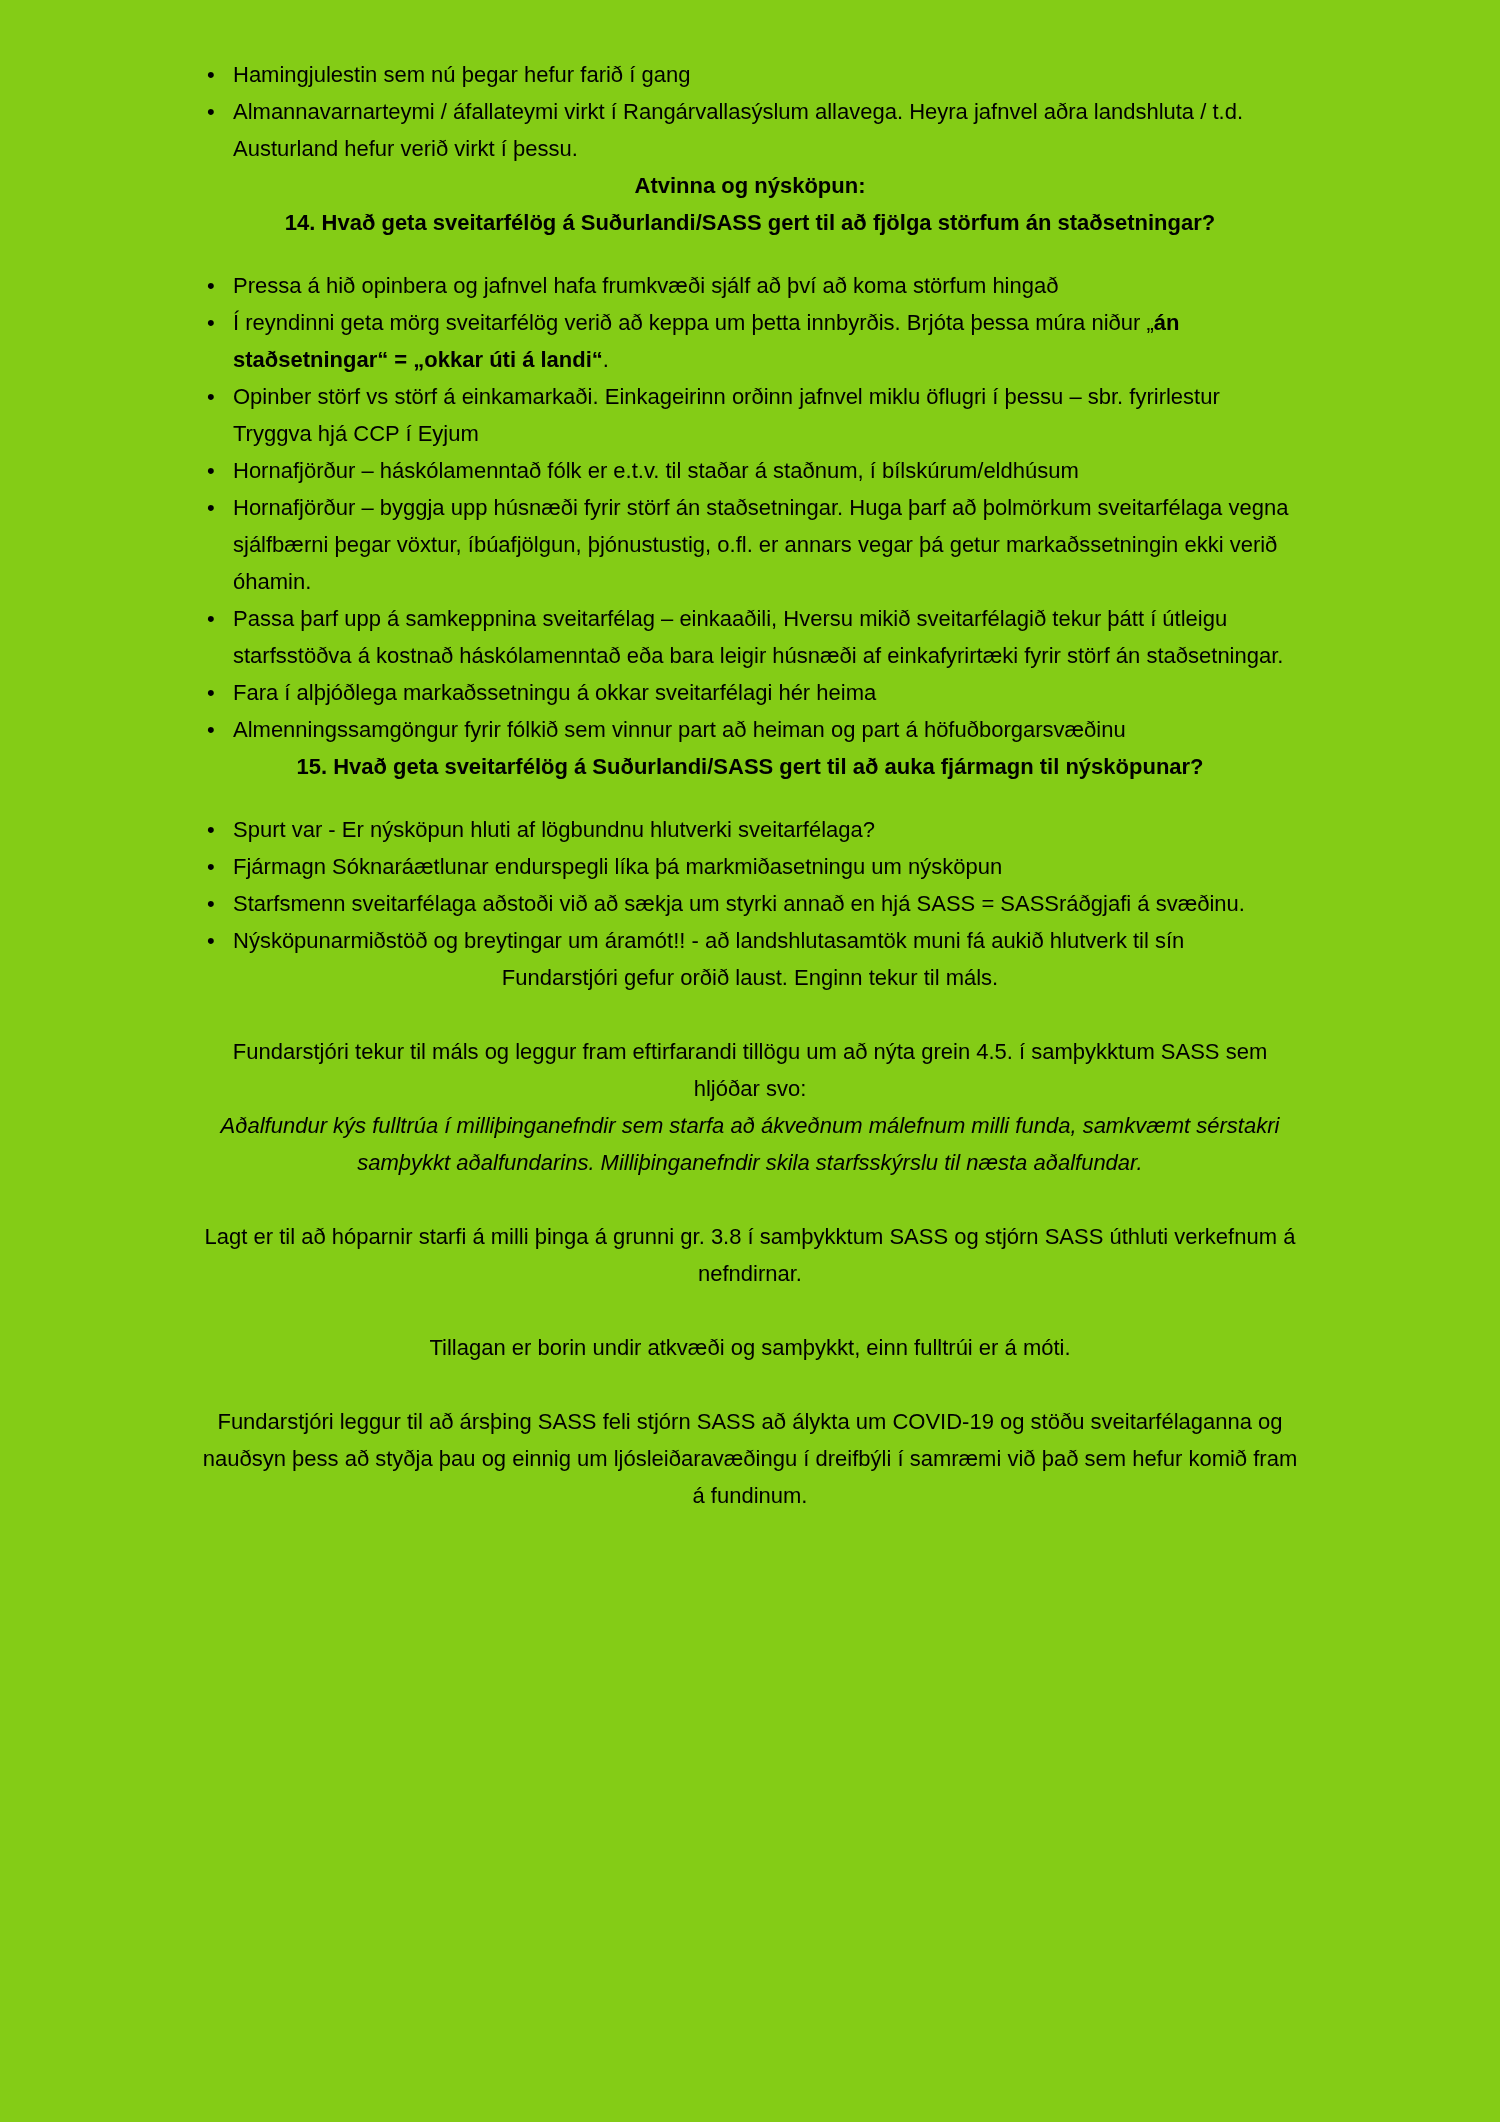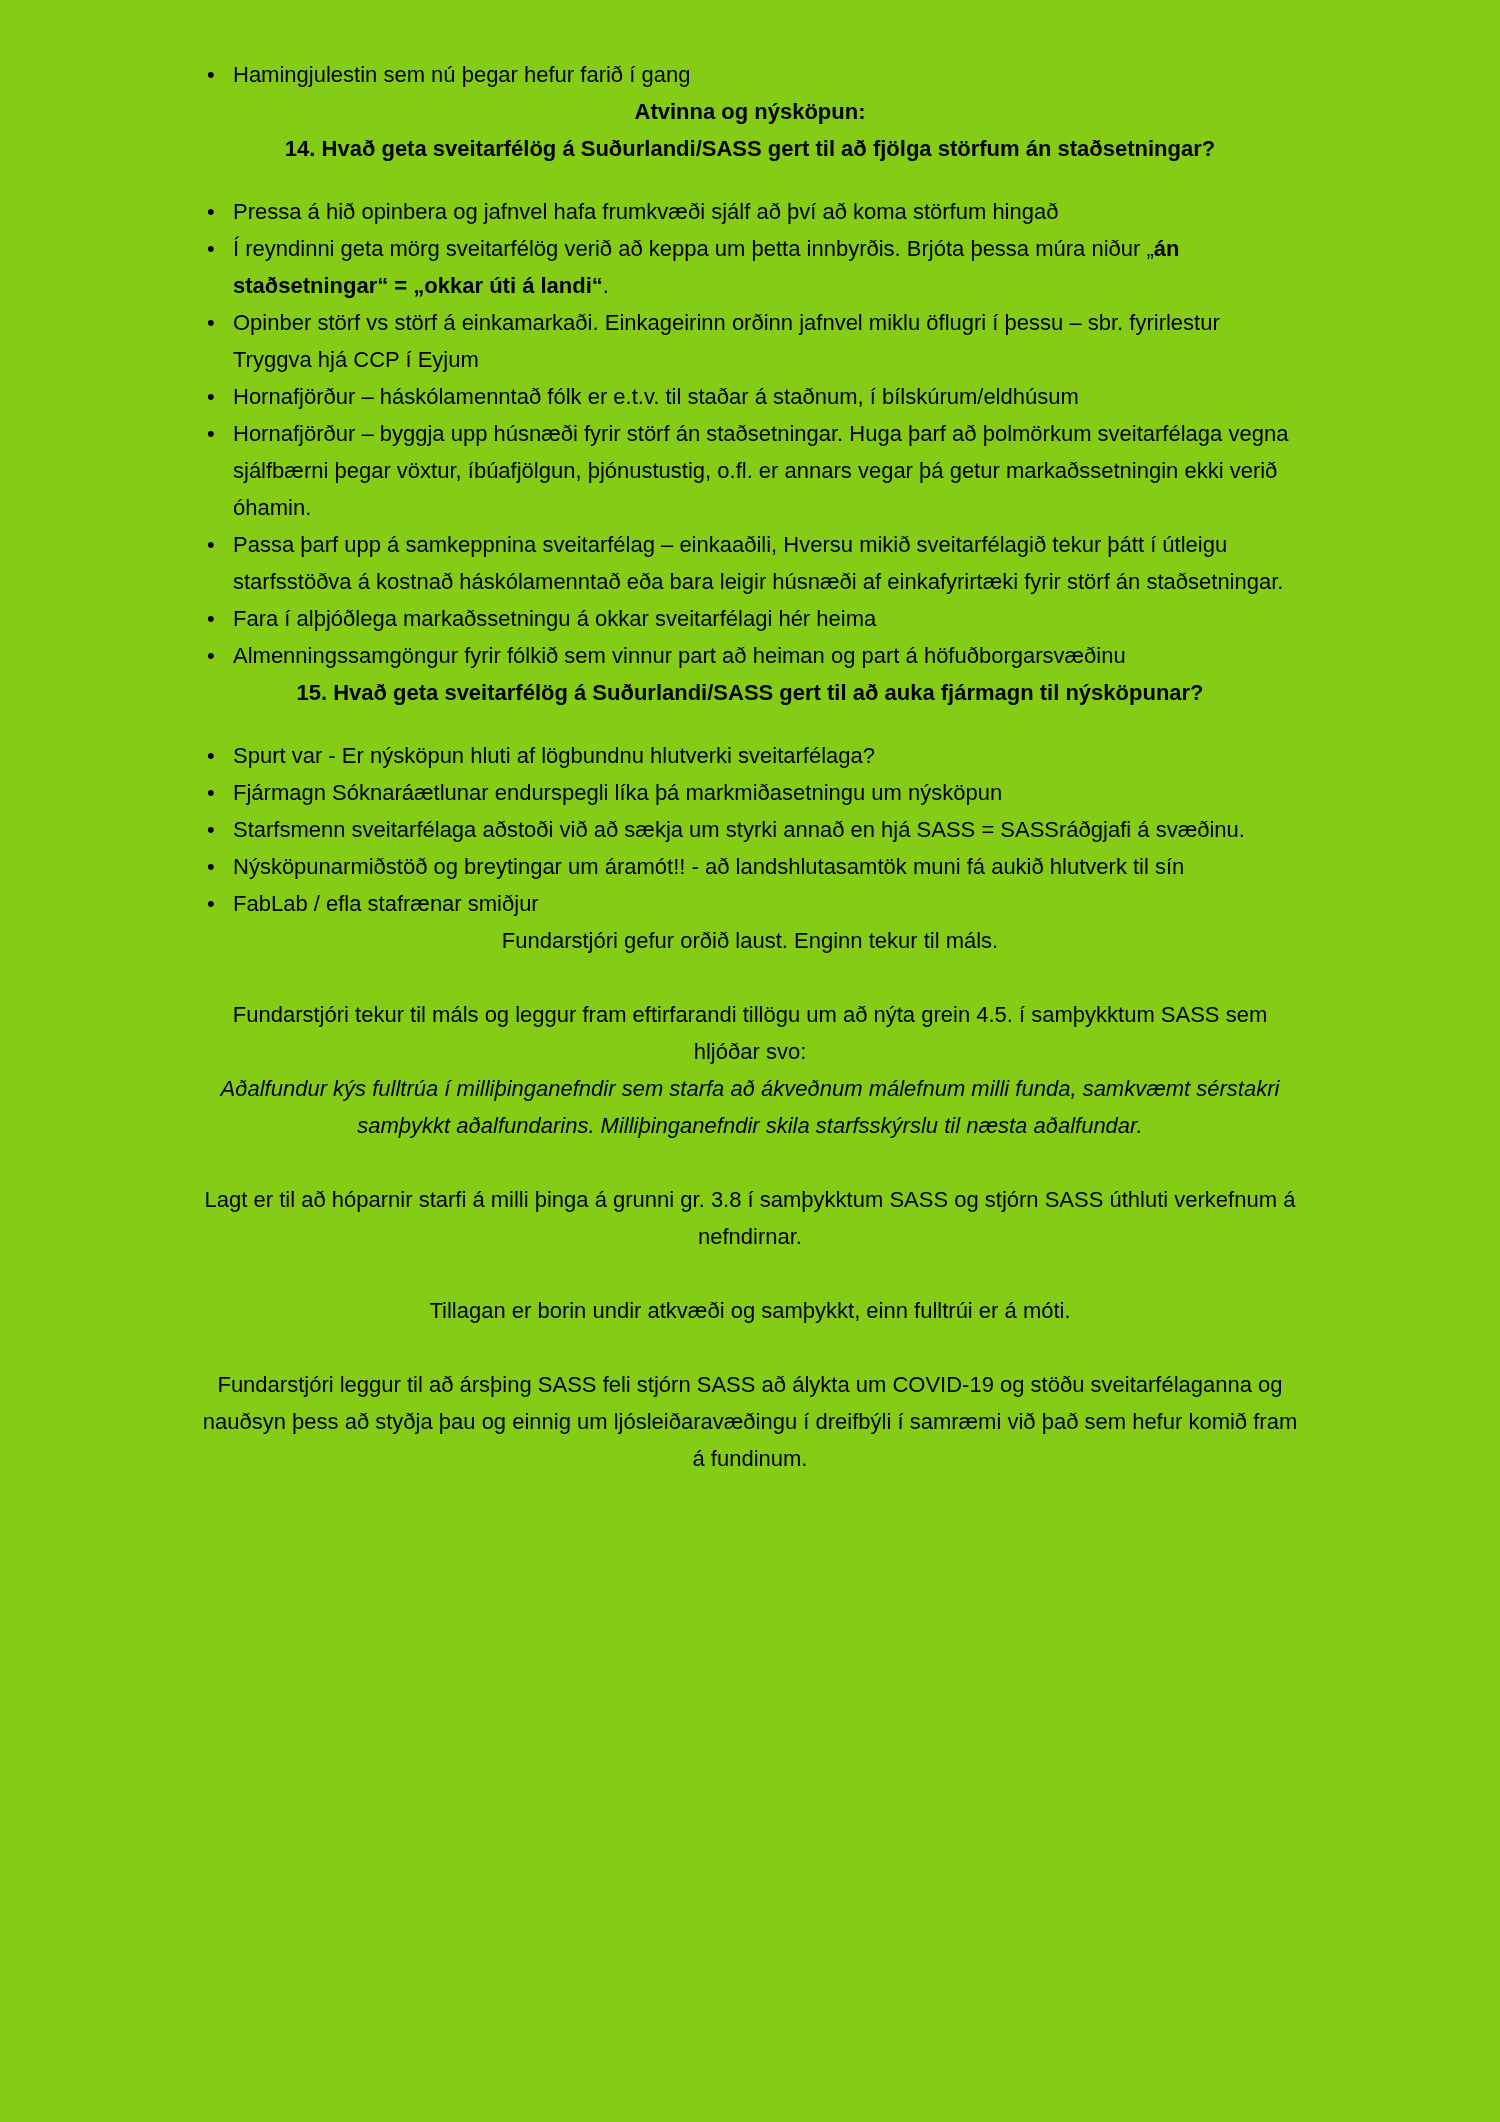--- a/index.html
+++ b/index.html
@@ -57,20 +57,23 @@
 </head>
 <body>
 
 <div class="page">
   <div class="content">
 
     <ul class="bullets mb-line">
       <li>
         <span>Hamingjulestin sem nú þegar hefur farið í gang</span>
       </li>
+      <li>
+        <span>Almannavarnarteymi / áfallateymi virkt í Rangárvallasýslum allavega. Heyra jafnvel aðra landshluta / t.d. Austurland hefur verið virkt í þessu.</span>
+      </li>
     </ul>
 
     <p class="bold">Atvinna og nýsköpun:</p>
     <p class="bold mb-list">14. Hvað geta sveitarfélög á Suðurlandi/SASS gert til að fjölga störfum án staðsetningar?</p>
 
     <ul class="bullets mb-sect">
       <li>
         <span>Pressa á hið opinbera og jafnvel hafa frumkvæði sjálf að því að koma störfum hingað</span>
       </li>
       <li>
@@ -104,23 +107,20 @@
       </li>
       <li>
         <span>Fjármagn Sóknaráætlunar endurspegli líka þá markmiðasetningu um nýsköpun</span>
       </li>
       <li>
         <span>Starfsmenn sveitarfélaga aðstoði við að sækja um styrki annað en hjá SASS = SASSráðgjafi á svæðinu.</span>
       </li>
       <li>
         <span>Nýsköpunarmiðstöð og breytingar um áramót!!  - að landshlutasamtök muni fá aukið hlutverk til sín</span>
       </li>
-      <li>
-        <span>FabLab / efla stafrænar smiðjur</span>
-      </li>
     </ul>
 
     <p class="mb-line">Fundarstjóri gefur orðið laust. Enginn tekur til máls.</p>
 
     <div>
       <p>Fundarstjóri tekur til máls og leggur fram eftirfarandi tillögu um að nýta grein 4.5. í samþykktum SASS sem hljóðar svo:</p>
       <p class="italic mb-line">Aðalfundur kýs fulltrúa í milliþinganefndir sem starfa að ákveðnum málefnum milli funda, samkvæmt sérstakri samþykkt aðalfundarins. Milliþinganefndir skila starfsskýrslu til næsta aðalfundar.</p>
     </div>
 
     <p class="mb-line">Lagt er til að hóparnir starfi á milli þinga á grunni gr. 3.8 í samþykktum SASS og stjórn SASS úthluti verkefnum á nefndirnar.</p>

